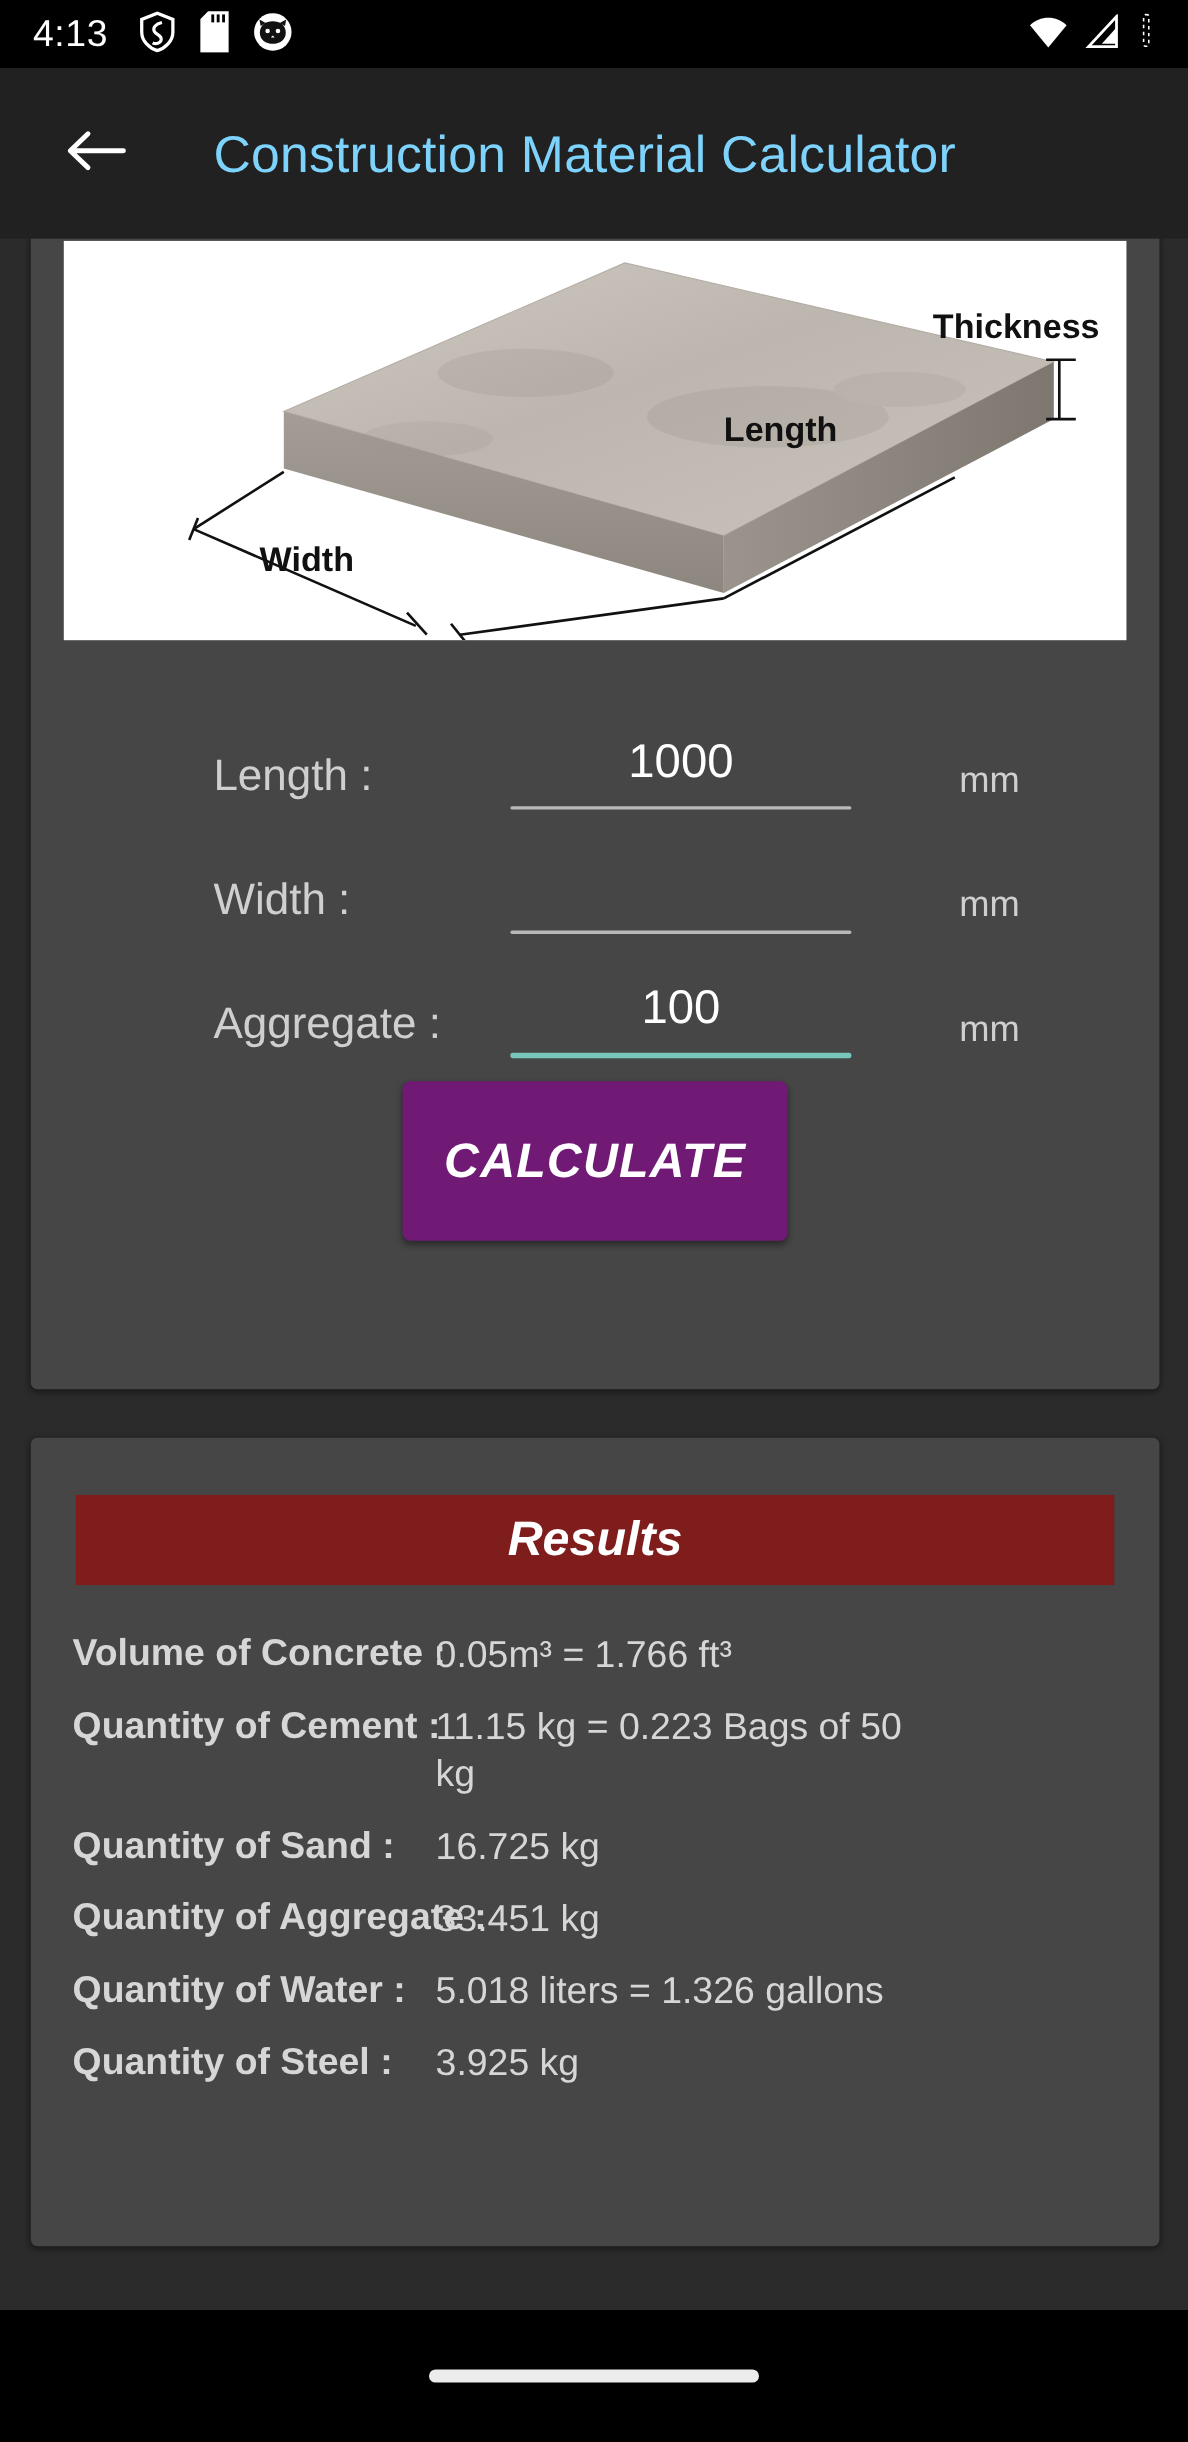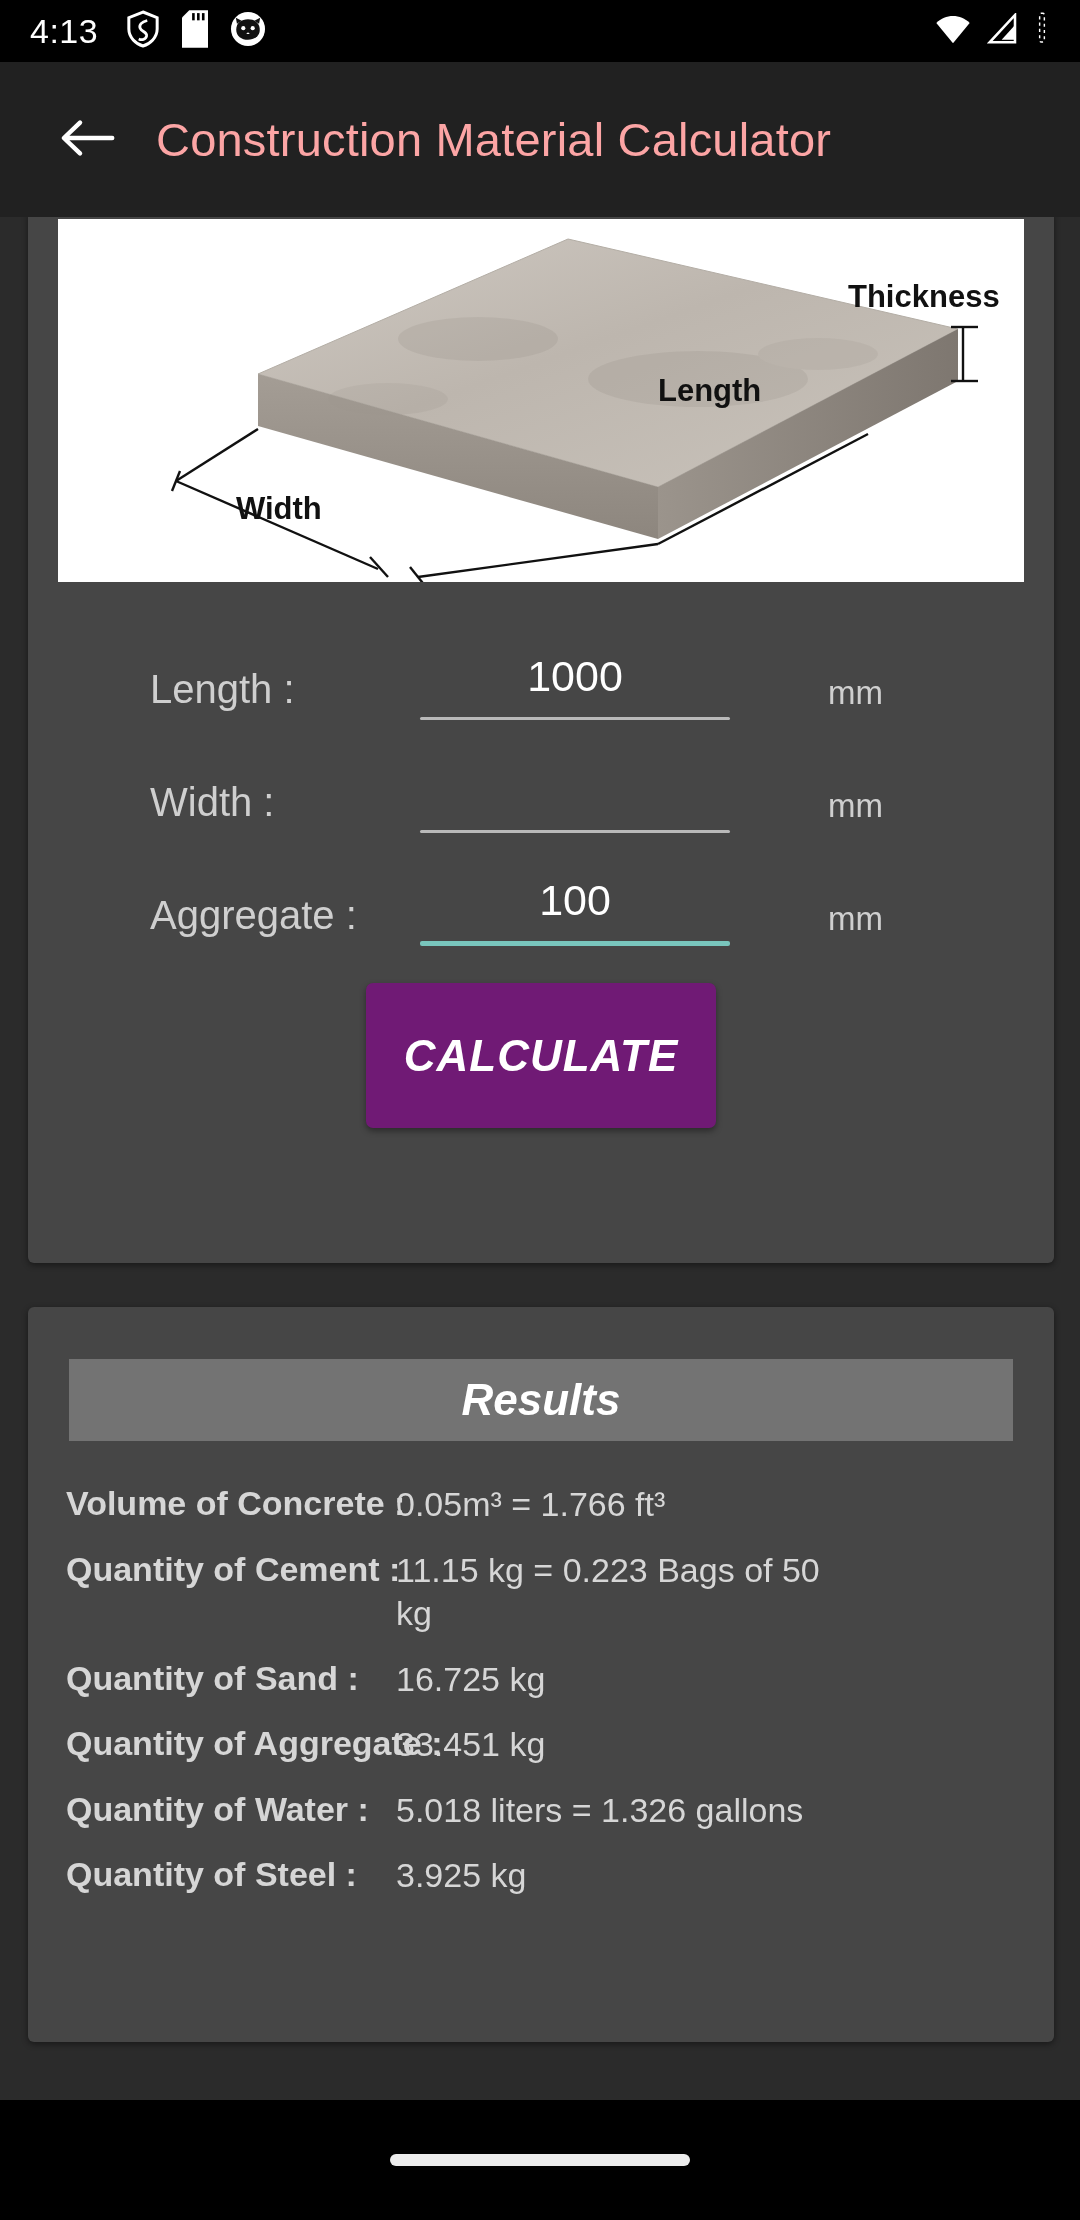--- a/index.html
+++ b/index.html
@@ -25,21 +25,21 @@
   
   .appbar{
     position:absolute; top:62px; left:0; width:1080px; height:155px;
     background:#212121; display:flex; align-items:center; padding-left:48px;
   }
   .back-btn{
     width:78px; height:78px; display:flex; align-items:center; justify-content:center;
     cursor:pointer;
   }
   .appbar-title{
-    color:#fca5a5; font-size:47px; font-weight:400; margin-left:30px;
+    color:#7dd3fc; font-size:47px; font-weight:400; margin-left:68px;
     white-space:nowrap; letter-spacing:.2px;
   }
 
   
   .content{
     position:absolute; top:217px; left:0; width:1080px; height:1883px;
     background:#2b2b2b; overflow:hidden;
   }
 
   .card{
@@ -55,21 +55,21 @@
     padding:0;
   }
 
   .slab-figure{
     position:absolute; left:30px; top:6px; width:966px; height:363px;
     background:#ffffff; overflow:hidden;
   }
   .slab-svg{ position:absolute; inset:0; width:100%; height:100%; }
 
   
-  .fields{ position:absolute; left:0; top:400px; width:100%; }
+  .fields{ position:absolute; left:0; top:416px; width:100%;padding-left:44px; }
   .field-row{
     display:flex; align-items:flex-end; height:113px; padding:0 0 0 122px;
   }
   .f-label{
     color:#cfcfcf; font-size:40px; font-weight:400; width:270px;
     padding-bottom:14px; white-space:nowrap;
   }
   .f-inputwrap{ width:310px; position:relative; padding-bottom:6px; }
   .f-value{
     display:block; width:100%; text-align:center; color:#ffffff;
@@ -88,21 +88,21 @@
     box-shadow:0 3px 6px rgba(0,0,0,.4);
     font-family:"Liberation Sans", sans-serif;
   }
 
   
   .card-results{
     position:absolute; left:28px; top:1090px; width:1026px; height:735px;
     padding:52px 0 0 0;
   }
   .results-header{
-    margin:0 41px; height:82px; background:#737373; display:flex;
+    margin:0 41px; height:82px; background:#7f1d1d; display:flex;
     align-items:center; justify-content:center;
   }
   .results-header span{
     color:#ffffff; font-size:44px; font-weight:700; font-style:italic;
   }
   .results-list{ margin-top:42px; padding:0 0 0 38px; }
   .res-row{ display:flex; align-items:flex-start; margin-bottom:22px; }
   .res-label{
     color:#d6d6d6; font-size:34px; font-weight:700; width:330px;
     flex:0 0 330px; line-height:1.2; white-space:nowrap;

